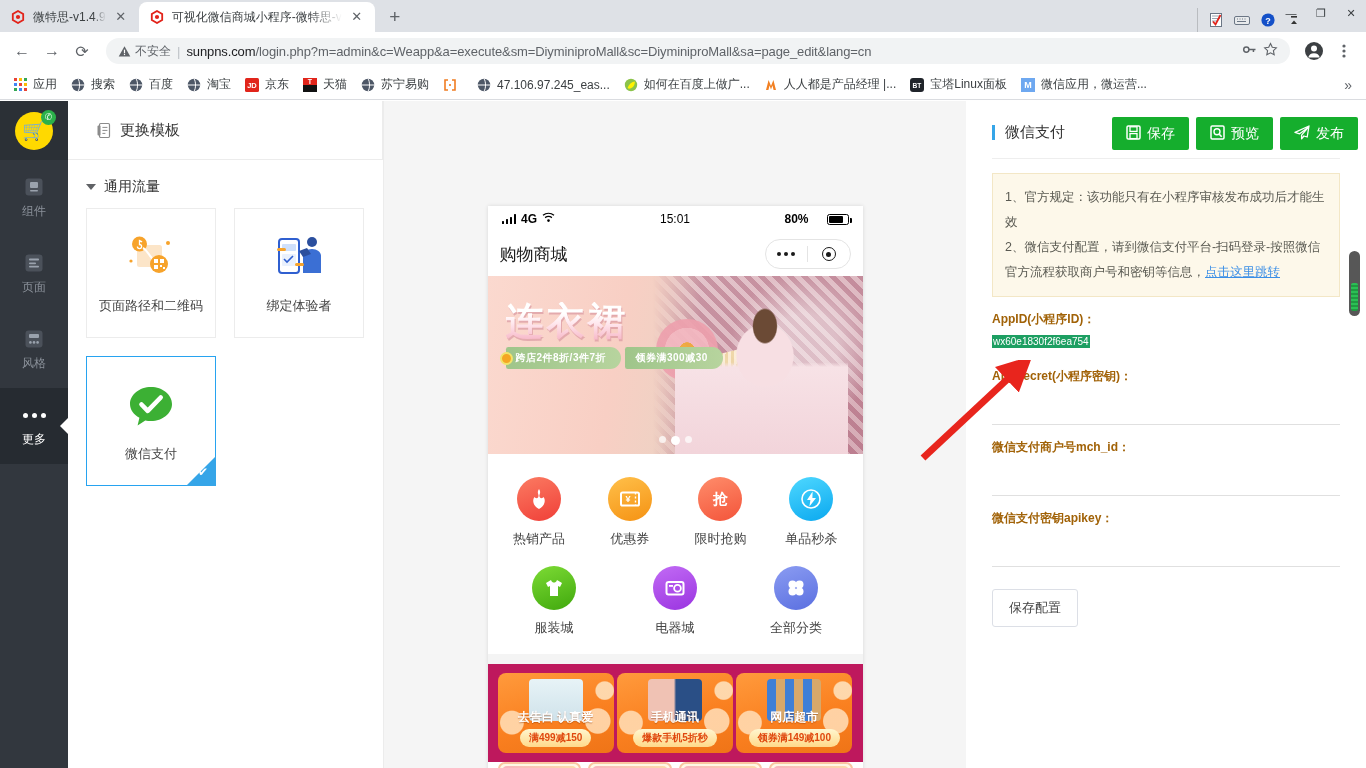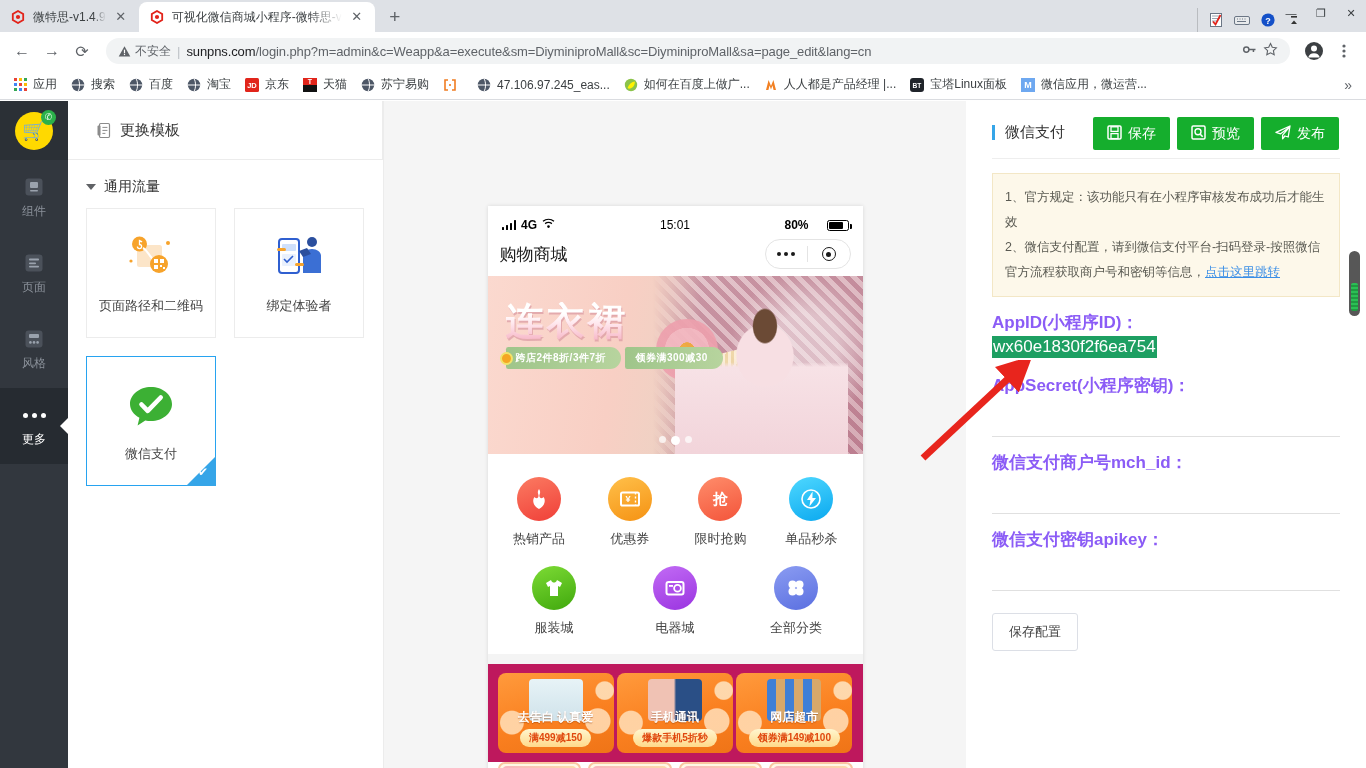--- a/index.html
+++ b/index.html
@@ -183,21 +183,21 @@
   }
 
   
   .canvas { flex: 1; background: #f5f5f5; display: flex;
             justify-content: center; padding-top: 105px; overflow: hidden; }
   .phone {
     width: 375px; background: #fff; height: 1200px;
     box-shadow: 0 0 4px rgba(0,0,0,.12); overflow: hidden;
   }
   .status-bar {
-    height: 26px; display: flex; align-items: flex-end;
+    height: 26px; display: flex; align-items: center;
     padding: 0 14px; font-size: 12px; font-weight: bold; color: #000;
   }
   .sb-left { display: flex; align-items: center; gap: 5px; flex: 1; }
   .sb-mid { flex: 0 0 auto; font-weight: 500; }
   .sb-right { display: flex; align-items: center; gap: 18px; flex: 1; justify-content: flex-end; }
   .battery { width: 22px; height: 11px; border: 1.5px solid #000;
              border-radius: 2.5px; position: relative; padding: 1px; }
   .battery::after { content:""; position: absolute; right: -4px; top: 3px;
                     width: 2px; height: 5px; background: #000; border-radius: 0 1px 1px 0; }
   .battery i { display: block; height: 100%; width: 80%; background: #000; border-radius: 1px; }
@@ -328,43 +328,43 @@
            padding: 22px 26px 0 26px; position: relative; }
   .props-title { display: flex; align-items: center; gap: 10px;
                  font-size: 15px; color: #333; }
   .props-title::before { content: ""; width: 3px; height: 15px; background: #35a5e8; display: block; }
   .props-hr { height: 1px; background: #eee; margin: 16px 0 14px; }
   .notice {
     background: #fdf8ea; border: 1px solid #f3e7c6; padding: 11px 12px;
     font-size: 12.5px; color: #5a5a52; line-height: 2.0;
   }
   .notice a { color: #3a8ee6; text-decoration: underline; }
-  .field-label { font-size: 17px; font-weight: bold; color: #8b5cf6; margin-top: 14px; }
+  .field-label { font-size: 12px; font-weight: bold; color: #a16207; margin-top: 14px; }
   .field-line { border-bottom: 1px solid #e0e0e0; height: 26px;
-                display: flex; align-items: center; font-size: 17px; color: #333; }
+                display: flex; align-items: center; font-size: 10px; color: #333; }
   .field-line.noline { border-bottom: none; }
   .selected-text { background: #1d9f62; color: #fff; padding: 1px 1px; }
   .save-btn {
     margin-top: 22px; display: inline-block; padding: 9px 16px;
     border: 1px solid #dcdfe6; border-radius: 3px;
     font-size: 13px; color: #444; background: #fff;
   }
   .vscroll {
     position: absolute; right: 6px; top: 150px;
     width: 11px; height: 65px; border-radius: 6px; background: #575757;
   }
   .vscroll i {
     position: absolute; left: 2px; right: 2px; bottom: 5px; height: 28px;
     background: repeating-linear-gradient(180deg,#2bbf55 0 2px,#1f9a41 2px 4px);
     border-radius: 2px; display: block;
   }
 
   
   .topbar-actions {
-    position: absolute; right: 27px; top: 117px;
+    position: absolute; right: 8px; top: 117px;
     display: flex; gap: 7px; z-index: 20;
   }
   .act-btn {
     height: 33px; padding: 0 14px; background: #15ae2d; color: #fff;
     display: flex; align-items: center; gap: 6px; font-size: 14px;
     border-radius: 2px;
   }
 
   
   .arrow-anno { position: absolute; left: 915px; top: 360px; z-index: 60;

